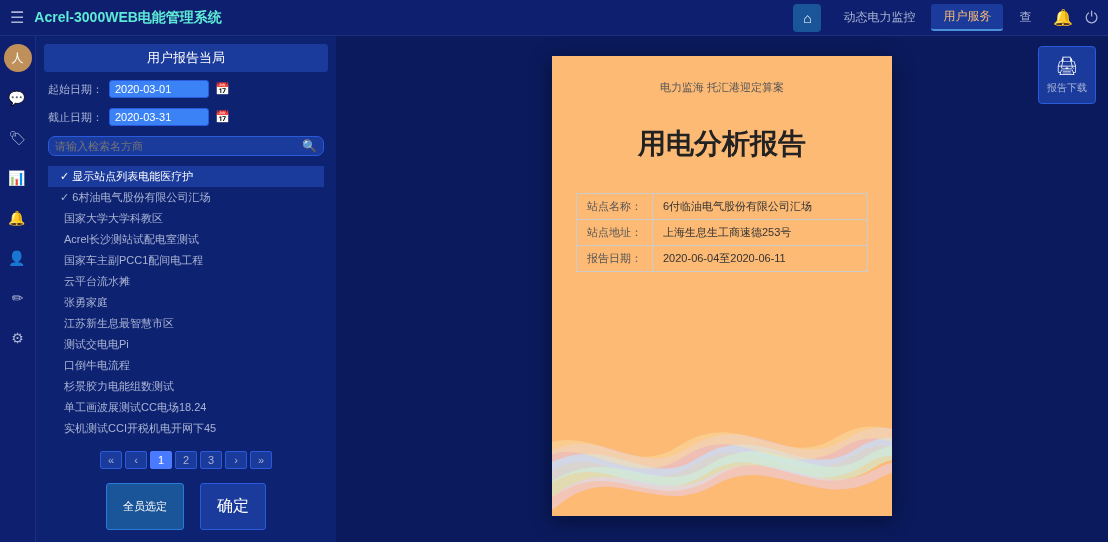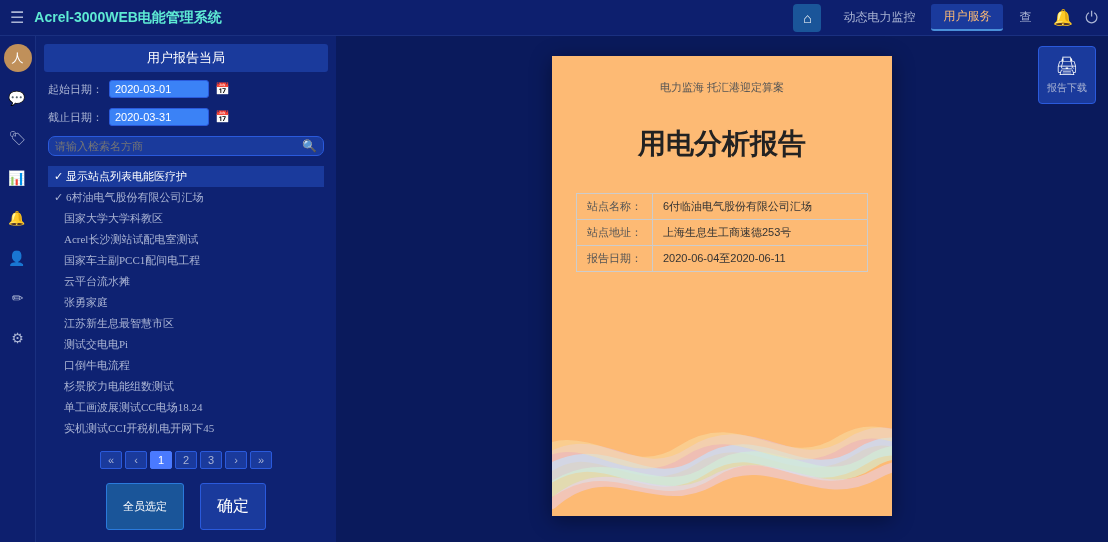--- a/index.html
+++ b/index.html
@@ -130,27 +130,26 @@
     .search-icon { color: #aab4d4; font-size: 12px; }
 
     .list-container {
       flex: 1;
       overflow-y: auto;
       padding: 2px 4px;
     }
     .list-item {
       color: #aab4d4;
       font-size: 11px;
-      padding: 3px 6px;
+      padding: 3px 12px;
       cursor: pointer;
       border-radius: 0;
       white-space: nowrap;
       overflow: hidden;
       text-overflow: ellipsis;
-      font-family: Liberation Serif, serif;
     }
     .list-item.active { color: #fff; background: #1a3a9c; }
     .list-item.sub { padding-left: 16px; }
 
     
     .pagination {
       display: flex;
       align-items: center;
       justify-content: center;
       gap: 3px;

